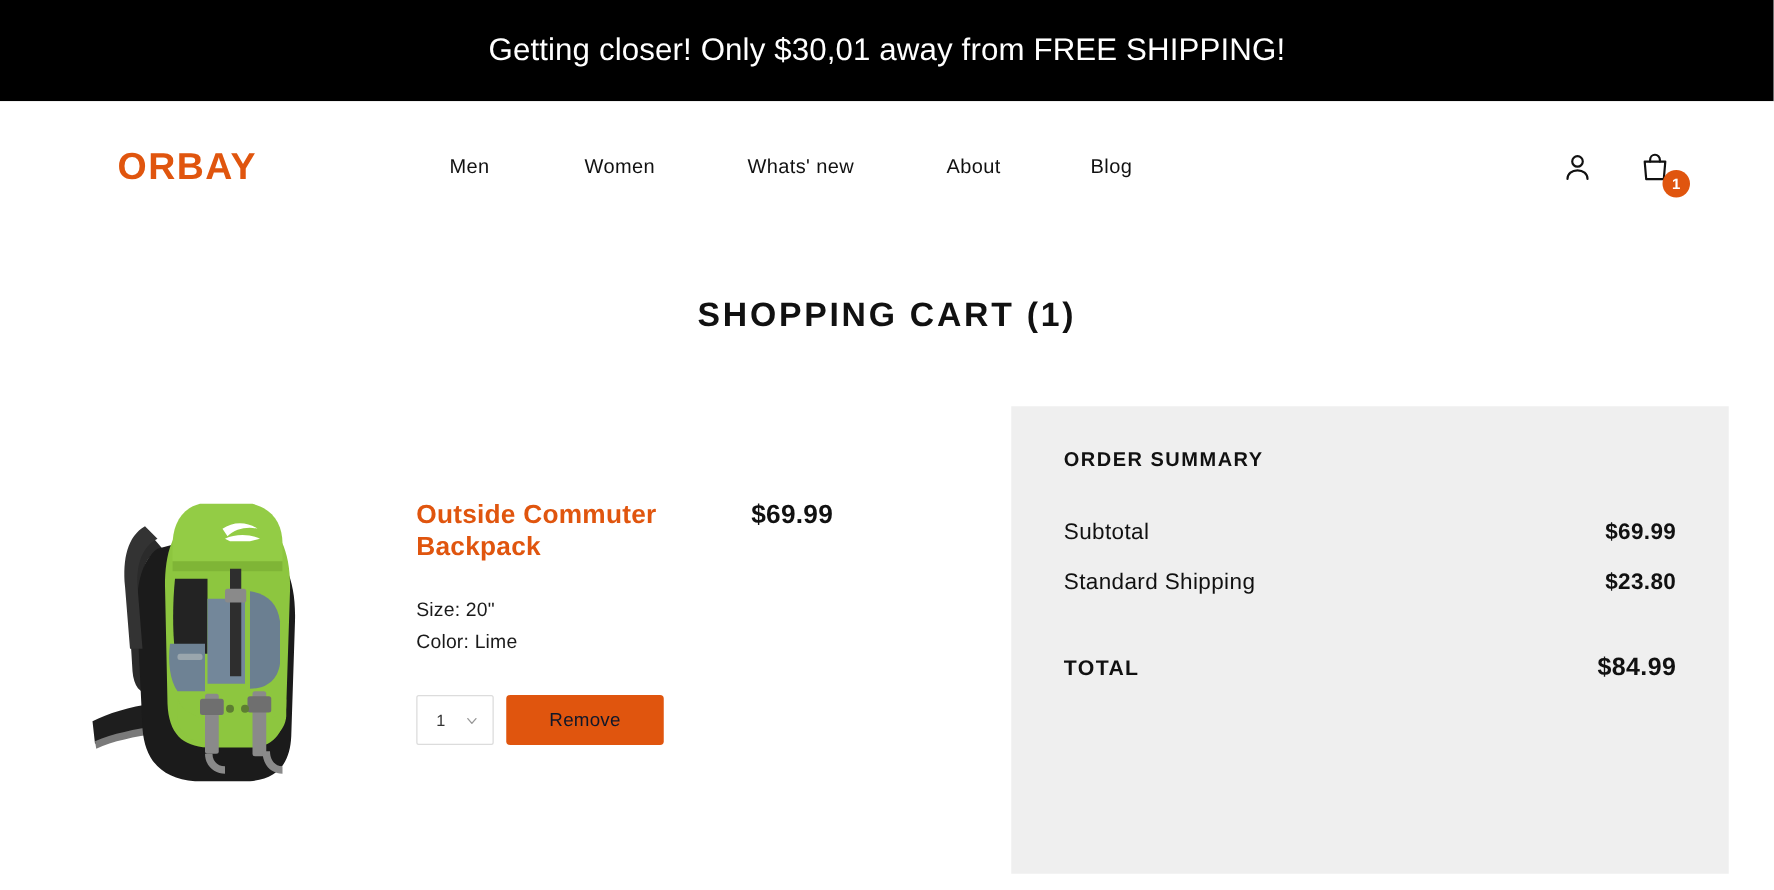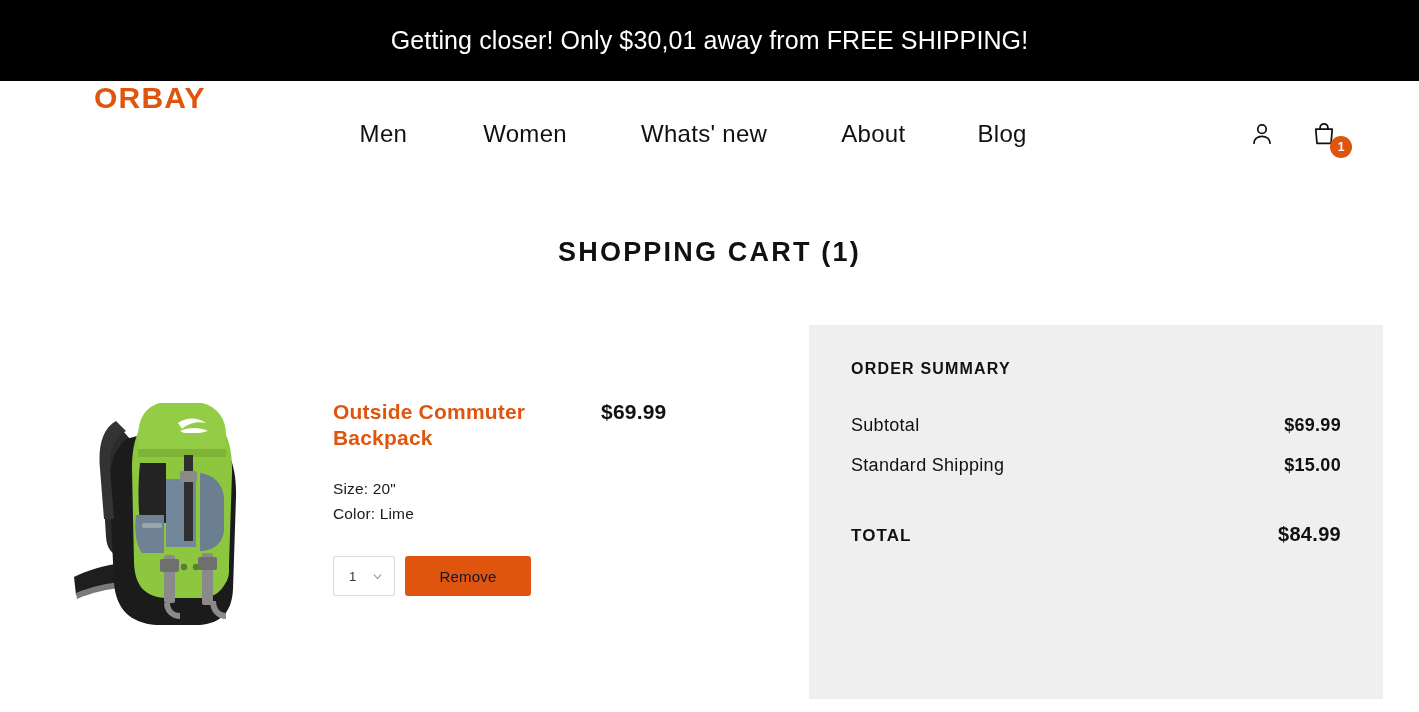--- a/index.html
+++ b/index.html
@@ -25,37 +25,38 @@
     font-size: 25px;
     font-weight: 400;
     letter-spacing: 0.1px;
   }
 
   
   .site-header {
     height: 105px;
     background: #ffffff;
     display: flex;
+    align-items: center;
     padding: 0 66px 0 94px;
   }
   .brand-logo {
     color: #E0550E;
     font-size: 30px;
     font-weight: 700;
     letter-spacing: 1.2px;
   }
   .main-nav {
     display: flex;
     align-items: center;
     gap: 0px;
     margin-left: 154px;
   }
   .nav-link {
     color: #111111;
-    font-size: 24px;
+    font-size: 16px;
     font-weight: 500;
     letter-spacing: 0.3px;
     text-decoration: none;
     padding: 6px 0;
     white-space: nowrap;
   }
   .nav-gap-1 { margin-right: 76px; }
   .nav-gap-2 { margin-right: 74px; }
   .nav-gap-3 { margin-right: 74px; }
   .nav-gap-4 { margin-right: 72px; }
@@ -375,21 +376,21 @@
   <aside class="order-summary">
     <div class="summary-title">ORDER SUMMARY</div>
 
     <div class="summary-rows">
       <div class="summary-row">
         <span class="summary-label">Subtotal</span>
         <span class="summary-value">$69.99</span>
       </div>
       <div class="summary-row">
         <span class="summary-label">Standard Shipping</span>
-        <span class="summary-value">$15.00</span>
+        <span class="summary-value">$23.80</span>
       </div>
     </div>
 
     <div class="summary-total">
       <span class="total-label">TOTAL</span>
       <span class="total-value">$84.99</span>
     </div>
 
   </aside>
 

